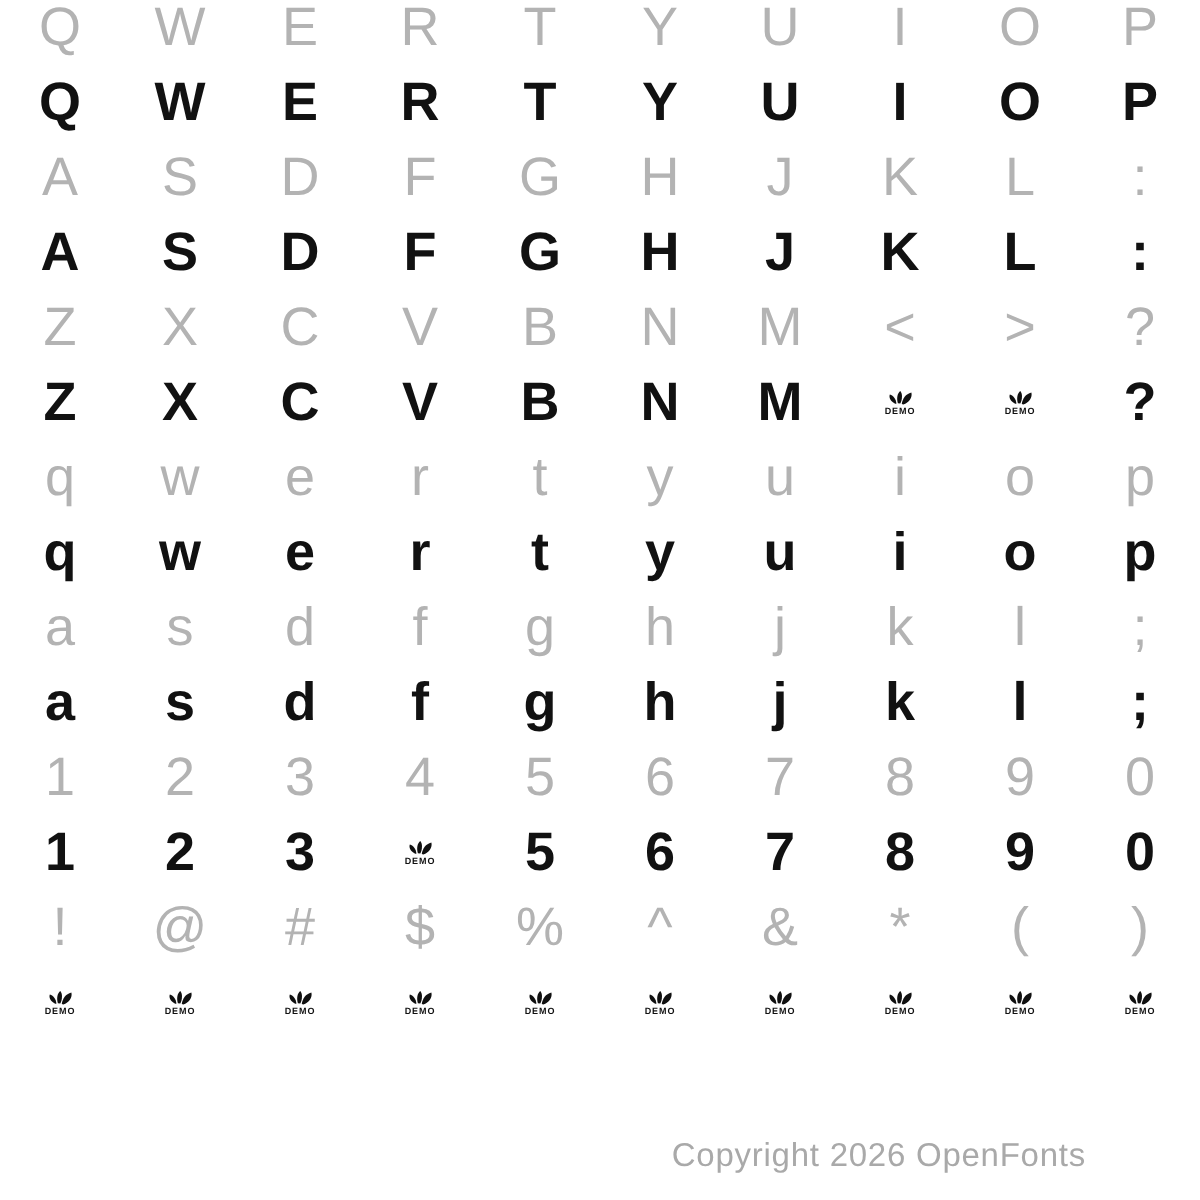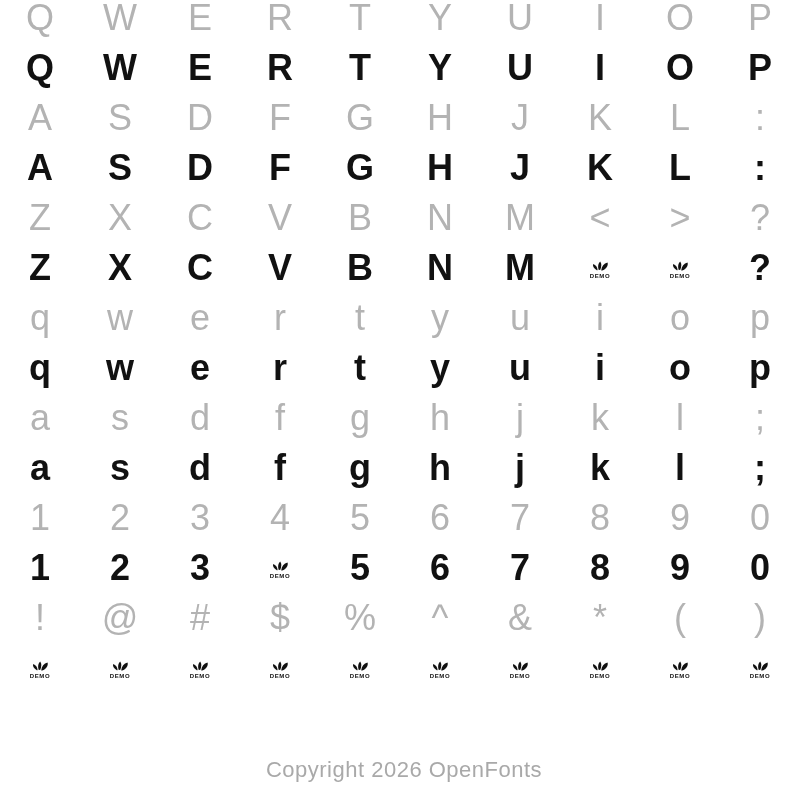--- a/index.html
+++ b/index.html
@@ -51,26 +51,25 @@
     line-height: 1;
     margin-top: 1px;
     font-family: "Liberation Sans", sans-serif;
     color: var(--spec, #111111);
   }
   .footer-copyright {
     position: absolute;
     left: 0;
     top: 757px;
     width: 724px;
-    text-align: center;
+    text-align: right;
     font-size: 22px;
     letter-spacing: 0.5px;
     color: var(--foot, #a9a9a9);
     font-family: "Liberation Sans", sans-serif;
-    margin-left: 42px;
   }
 </style>
 </head>
 <body>
 
 <div class="page" style="--bg: #ffffff; --ref: #b3b3b3; --spec: #111111; --foot: #a9a9a9;">
 
   <div class="grid">
       <div class="row reference" style="grid-template-columns: repeat(10, 1fr);">
         <div class="cell"><span class="glyph">Q</span></div>

